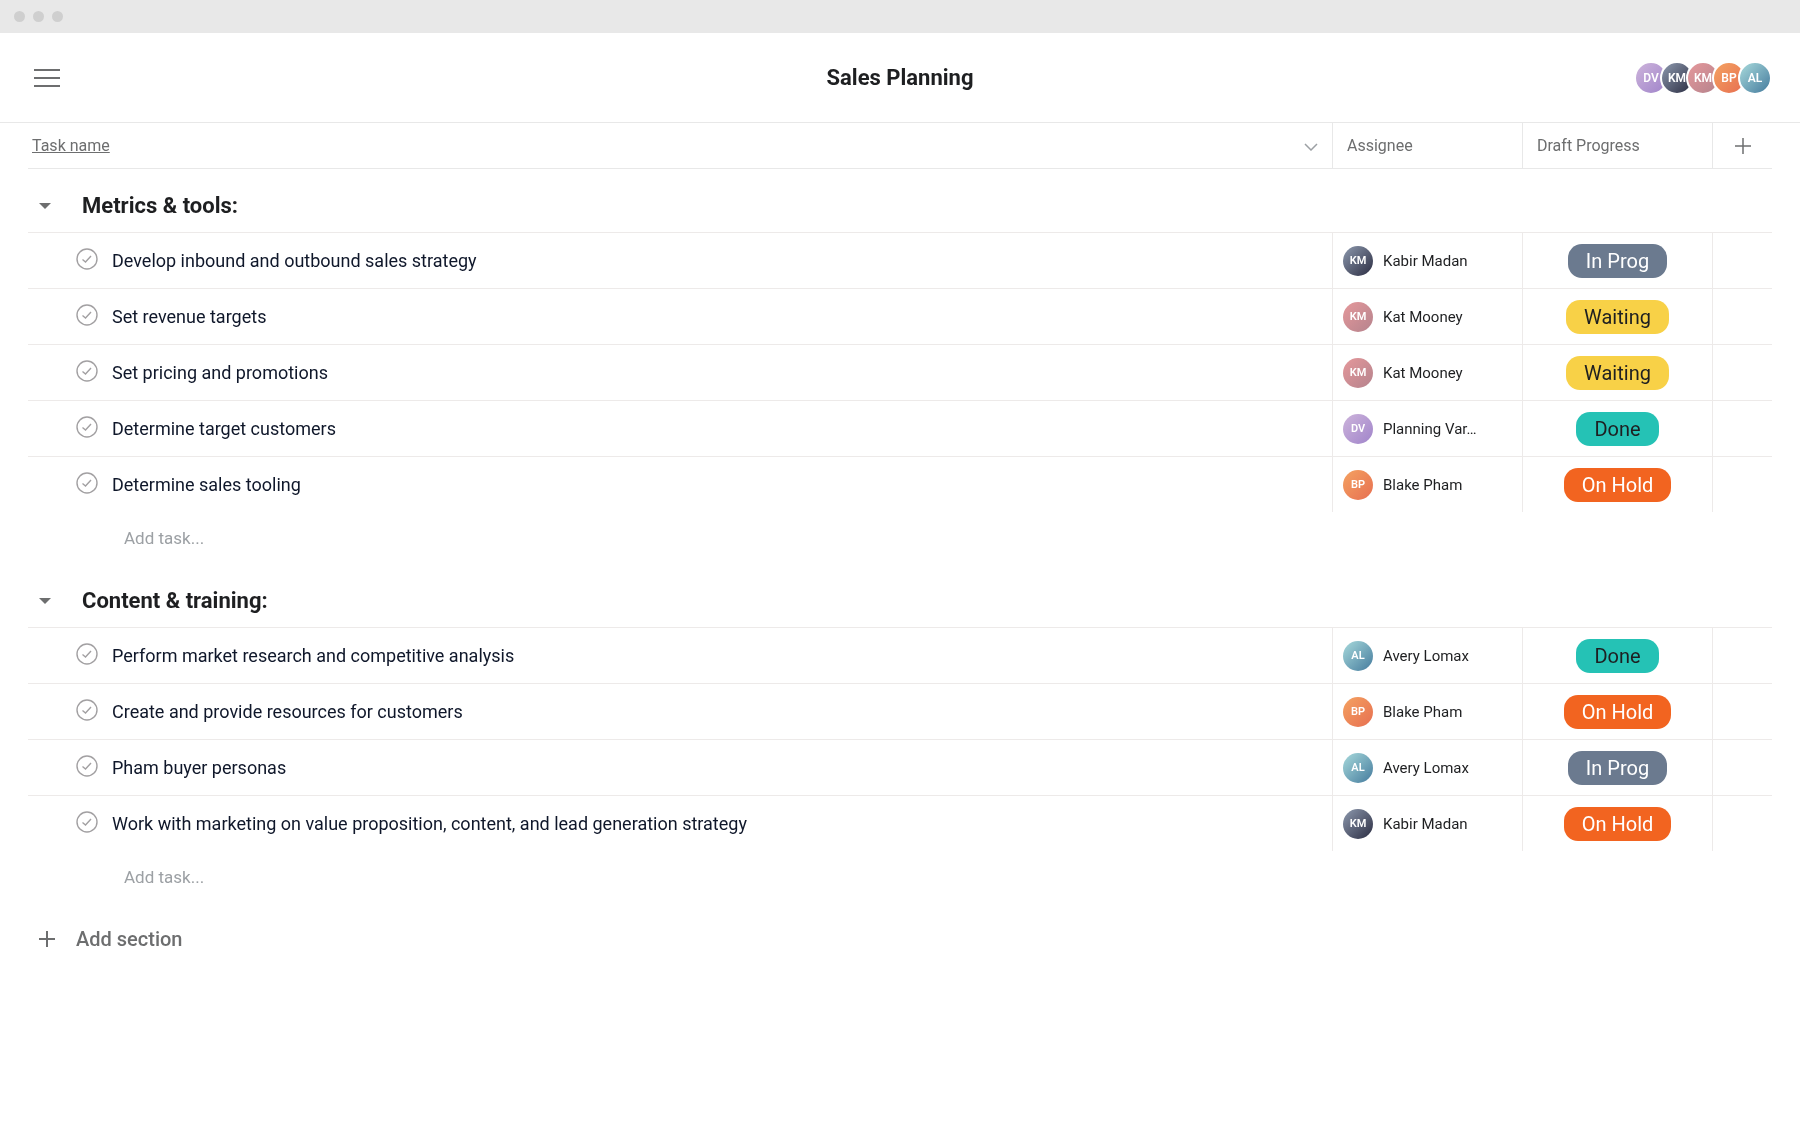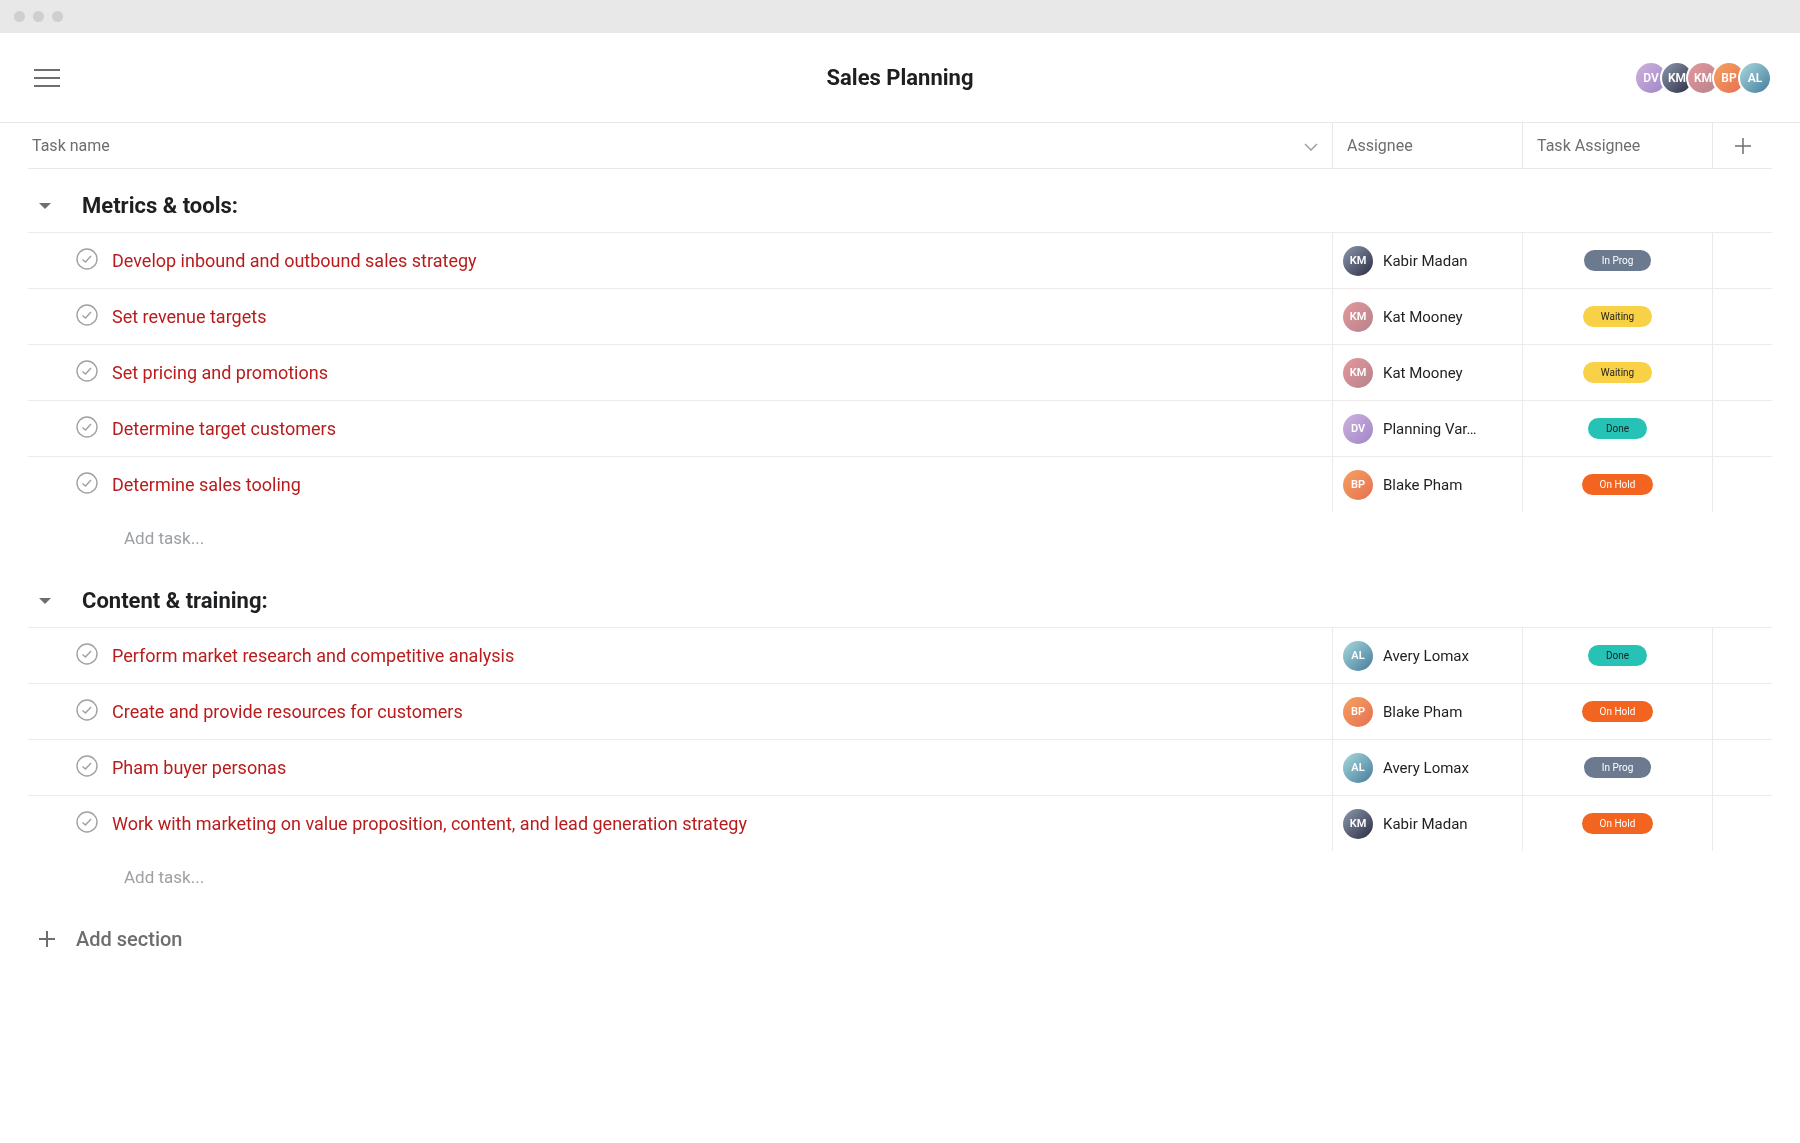--- a/index.html
+++ b/index.html
@@ -10,44 +10,44 @@
 
 .header { display: flex; align-items: center; height: 90px; padding: 0 28px; border-bottom: 1px solid #e8e8e8; position: relative; }
 .hamburger { cursor: pointer; padding: 6px; }
 .hamburger svg { display: block; }
 .page-title { position: absolute; left: 50%; transform: translateX(-50%); font-size: 22px; font-weight: 700; color: #1e1f21; }
 .avatars { margin-left: auto; display: flex; }
 .avatar { width: 34px; height: 34px; border-radius: 50%; border: 2px solid #fff; margin-left: -8px; display: flex; align-items: center; justify-content: center; font-size: 12px; font-weight: 600; color: #fff; }
 .avatar:first-child { margin-left: 0; }
 
 .columns-header { display: flex; align-items: center; height: 46px; border-bottom: 1px solid #e8e8e8; font-size: 16px; color: #6d6e6f; margin: 0 28px; }
-.col-taskname { flex: 1; padding-left: 4px; display: flex; align-items: center; justify-content: space-between; padding-right: 14px; }
+.col-taskname { flex: 1; padding-left: 4px; display: flex; align-items: center; justify-content: space-between; padding-right: 14px; text-decoration: underline; }
 .col-assignee { width: 190px; padding-left: 14px; border-left: 1px solid #e8e8e8; height: 100%; display: flex; align-items: center; }
 .col-progress { width: 190px; padding-left: 14px; border-left: 1px solid #e8e8e8; height: 100%; display: flex; align-items: center; }
 .col-add { width: 60px; border-left: 1px solid #e8e8e8; height: 100%; display: flex; align-items: center; justify-content: center; }
 
 .content { padding: 0 28px; }
 
 .section-header { display: flex; align-items: center; padding: 24px 0 14px 10px; gap: 30px; }
 .section-toggle { cursor: pointer; }
 .section-toggle svg { display: block; }
 .section-title { font-size: 22px; font-weight: 700; color: #1e1f21; }
 
 .task-row { display: flex; align-items: center; height: 56px; border-top: 1px solid #edeae9; }
 .task-row:last-of-type { border-bottom: 1px solid #edeae9; }
 .task-main { flex: 1; display: flex; align-items: center; padding-left: 48px; gap: 14px; }
 .check-icon { flex-shrink: 0; }
-.task-title { font-size: 18px; color: #b91c1c; }
+.task-title { font-size: 18px; color: #0f172a; }
 .task-assignee { width: 190px; border-left: 1px solid #edeae9; height: 100%; display: flex; align-items: center; padding-left: 10px; gap: 10px; }
 .assignee-avatar { width: 30px; height: 30px; border-radius: 50%; display: flex; align-items: center; justify-content: center; font-size: 11px; font-weight: 600; color: #fff; flex-shrink: 0; }
 .assignee-name { font-size: 15px; color: #1e1f21; white-space: nowrap; overflow: hidden; text-overflow: ellipsis; max-width: 130px; }
 .task-progress { width: 190px; border-left: 1px solid #edeae9; height: 100%; display: flex; align-items: center; justify-content: center; }
 .task-extra { width: 60px; border-left: 1px solid #edeae9; height: 100%; }
 
-.status-pill { padding: 5px 18px; border-radius: 14px; font-size: 10px; font-weight: 400; color: #1e1f21; }
+.status-pill { padding: 5px 18px; border-radius: 14px; font-size: 20px; font-weight: 400; color: #1e1f21; }
 .status-in-prog { background: #6b7a8f; color: #fff; }
 .status-waiting { background: #f8d147; color: #1e1f21; }
 .status-done { background: #25c2b5; color: #1e1f21; }
 .status-on-hold { background: #f26420; color: #fff; }
 
 .add-task-row { display: flex; align-items: center; height: 52px; padding-left: 96px; font-size: 17px; color: #9ca0a4; cursor: pointer; }
 
 .add-section { display: flex; align-items: center; gap: 20px; padding: 24px 0 0 10px; font-size: 20px; font-weight: 500; color: #6d6e6f; cursor: pointer; }
 
 .chevron-down { color: #9ca0a4; }
@@ -90,21 +90,21 @@
     <span class="chevron-down">
       <svg width="14" height="8" viewBox="0 0 14 8">
           <path d="M1 1 L7 7 L13 1" stroke="#9ca0a4" stroke-width="1.5" fill="none"></path>
         </svg>
     </span>
   </div>
   <div class="col-assignee">
     <span>Assignee</span>
   </div>
   <div class="col-progress">
-    <span>Task Assignee</span>
+    <span>Draft Progress</span>
   </div>
   <div class="col-add">
     <svg width="16" height="16" viewBox="0 0 16 16">
         <line x1="8" y1="0" x2="8" y2="16" stroke="#6d6e6f" stroke-width="1.5"></line>
         <line x1="0" y1="8" x2="16" y2="8" stroke="#6d6e6f" stroke-width="1.5"></line>
       </svg>
   </div>
 </div>
 
 <div class="content" id="content">

